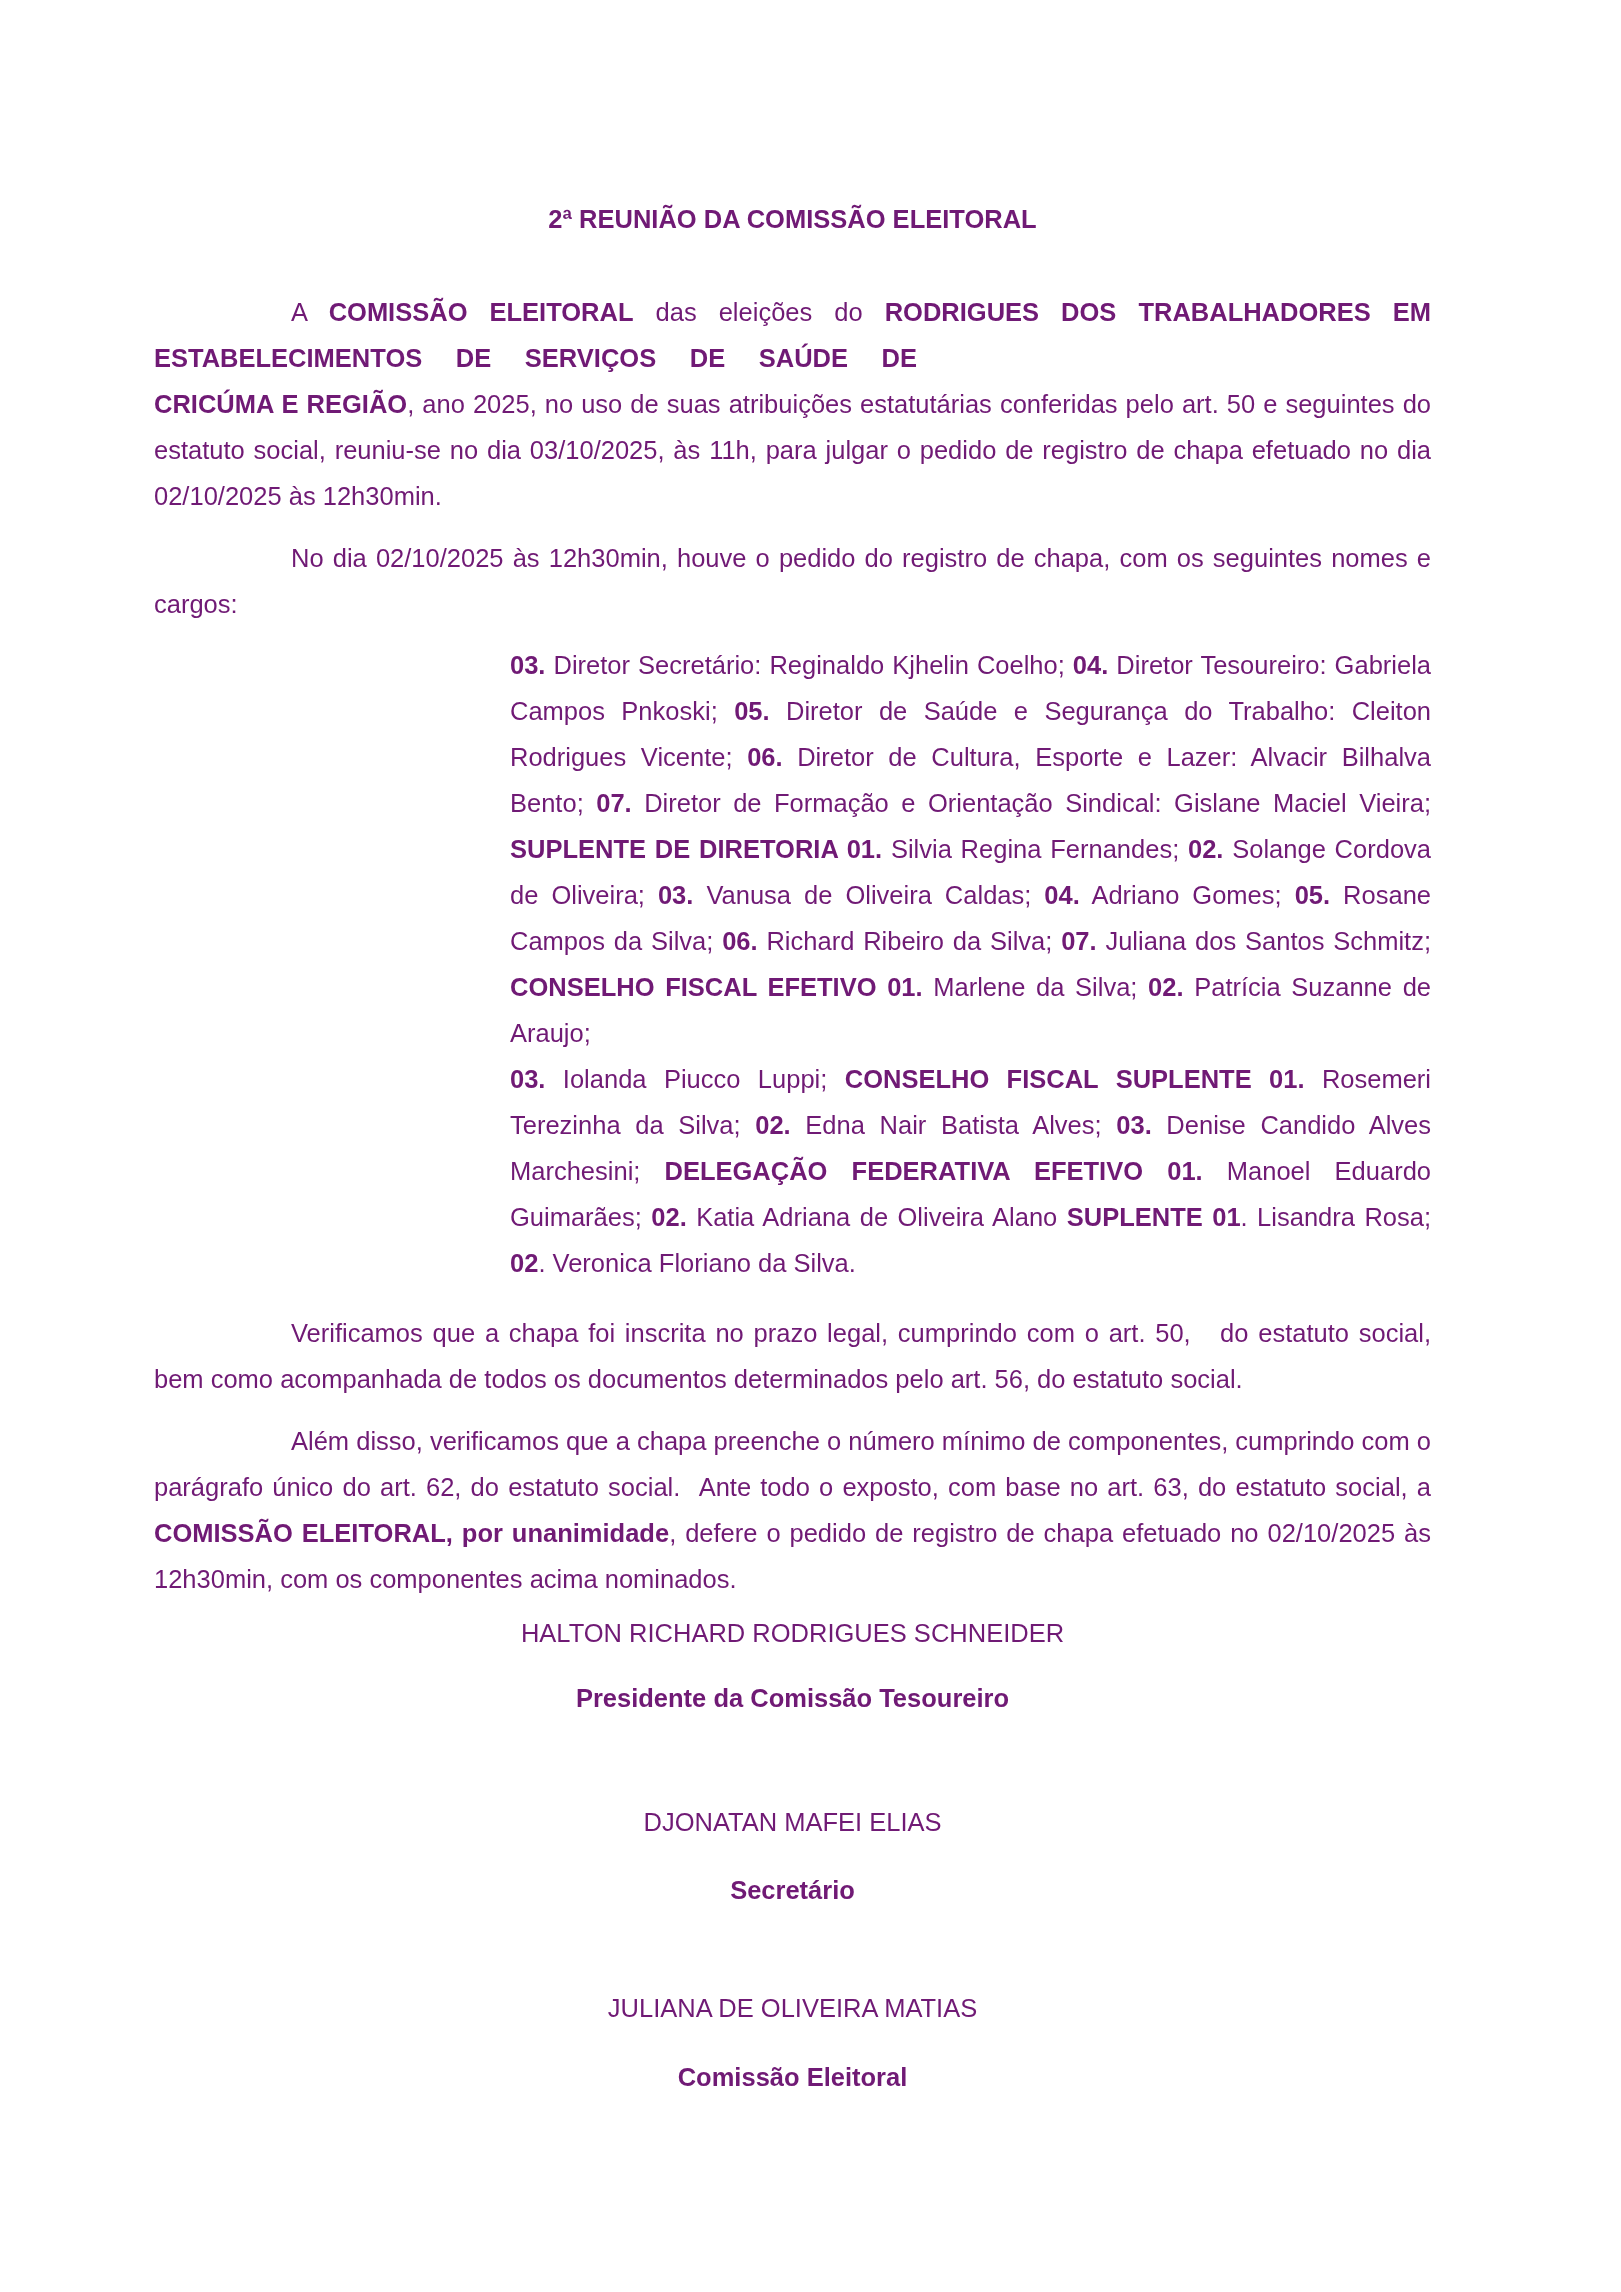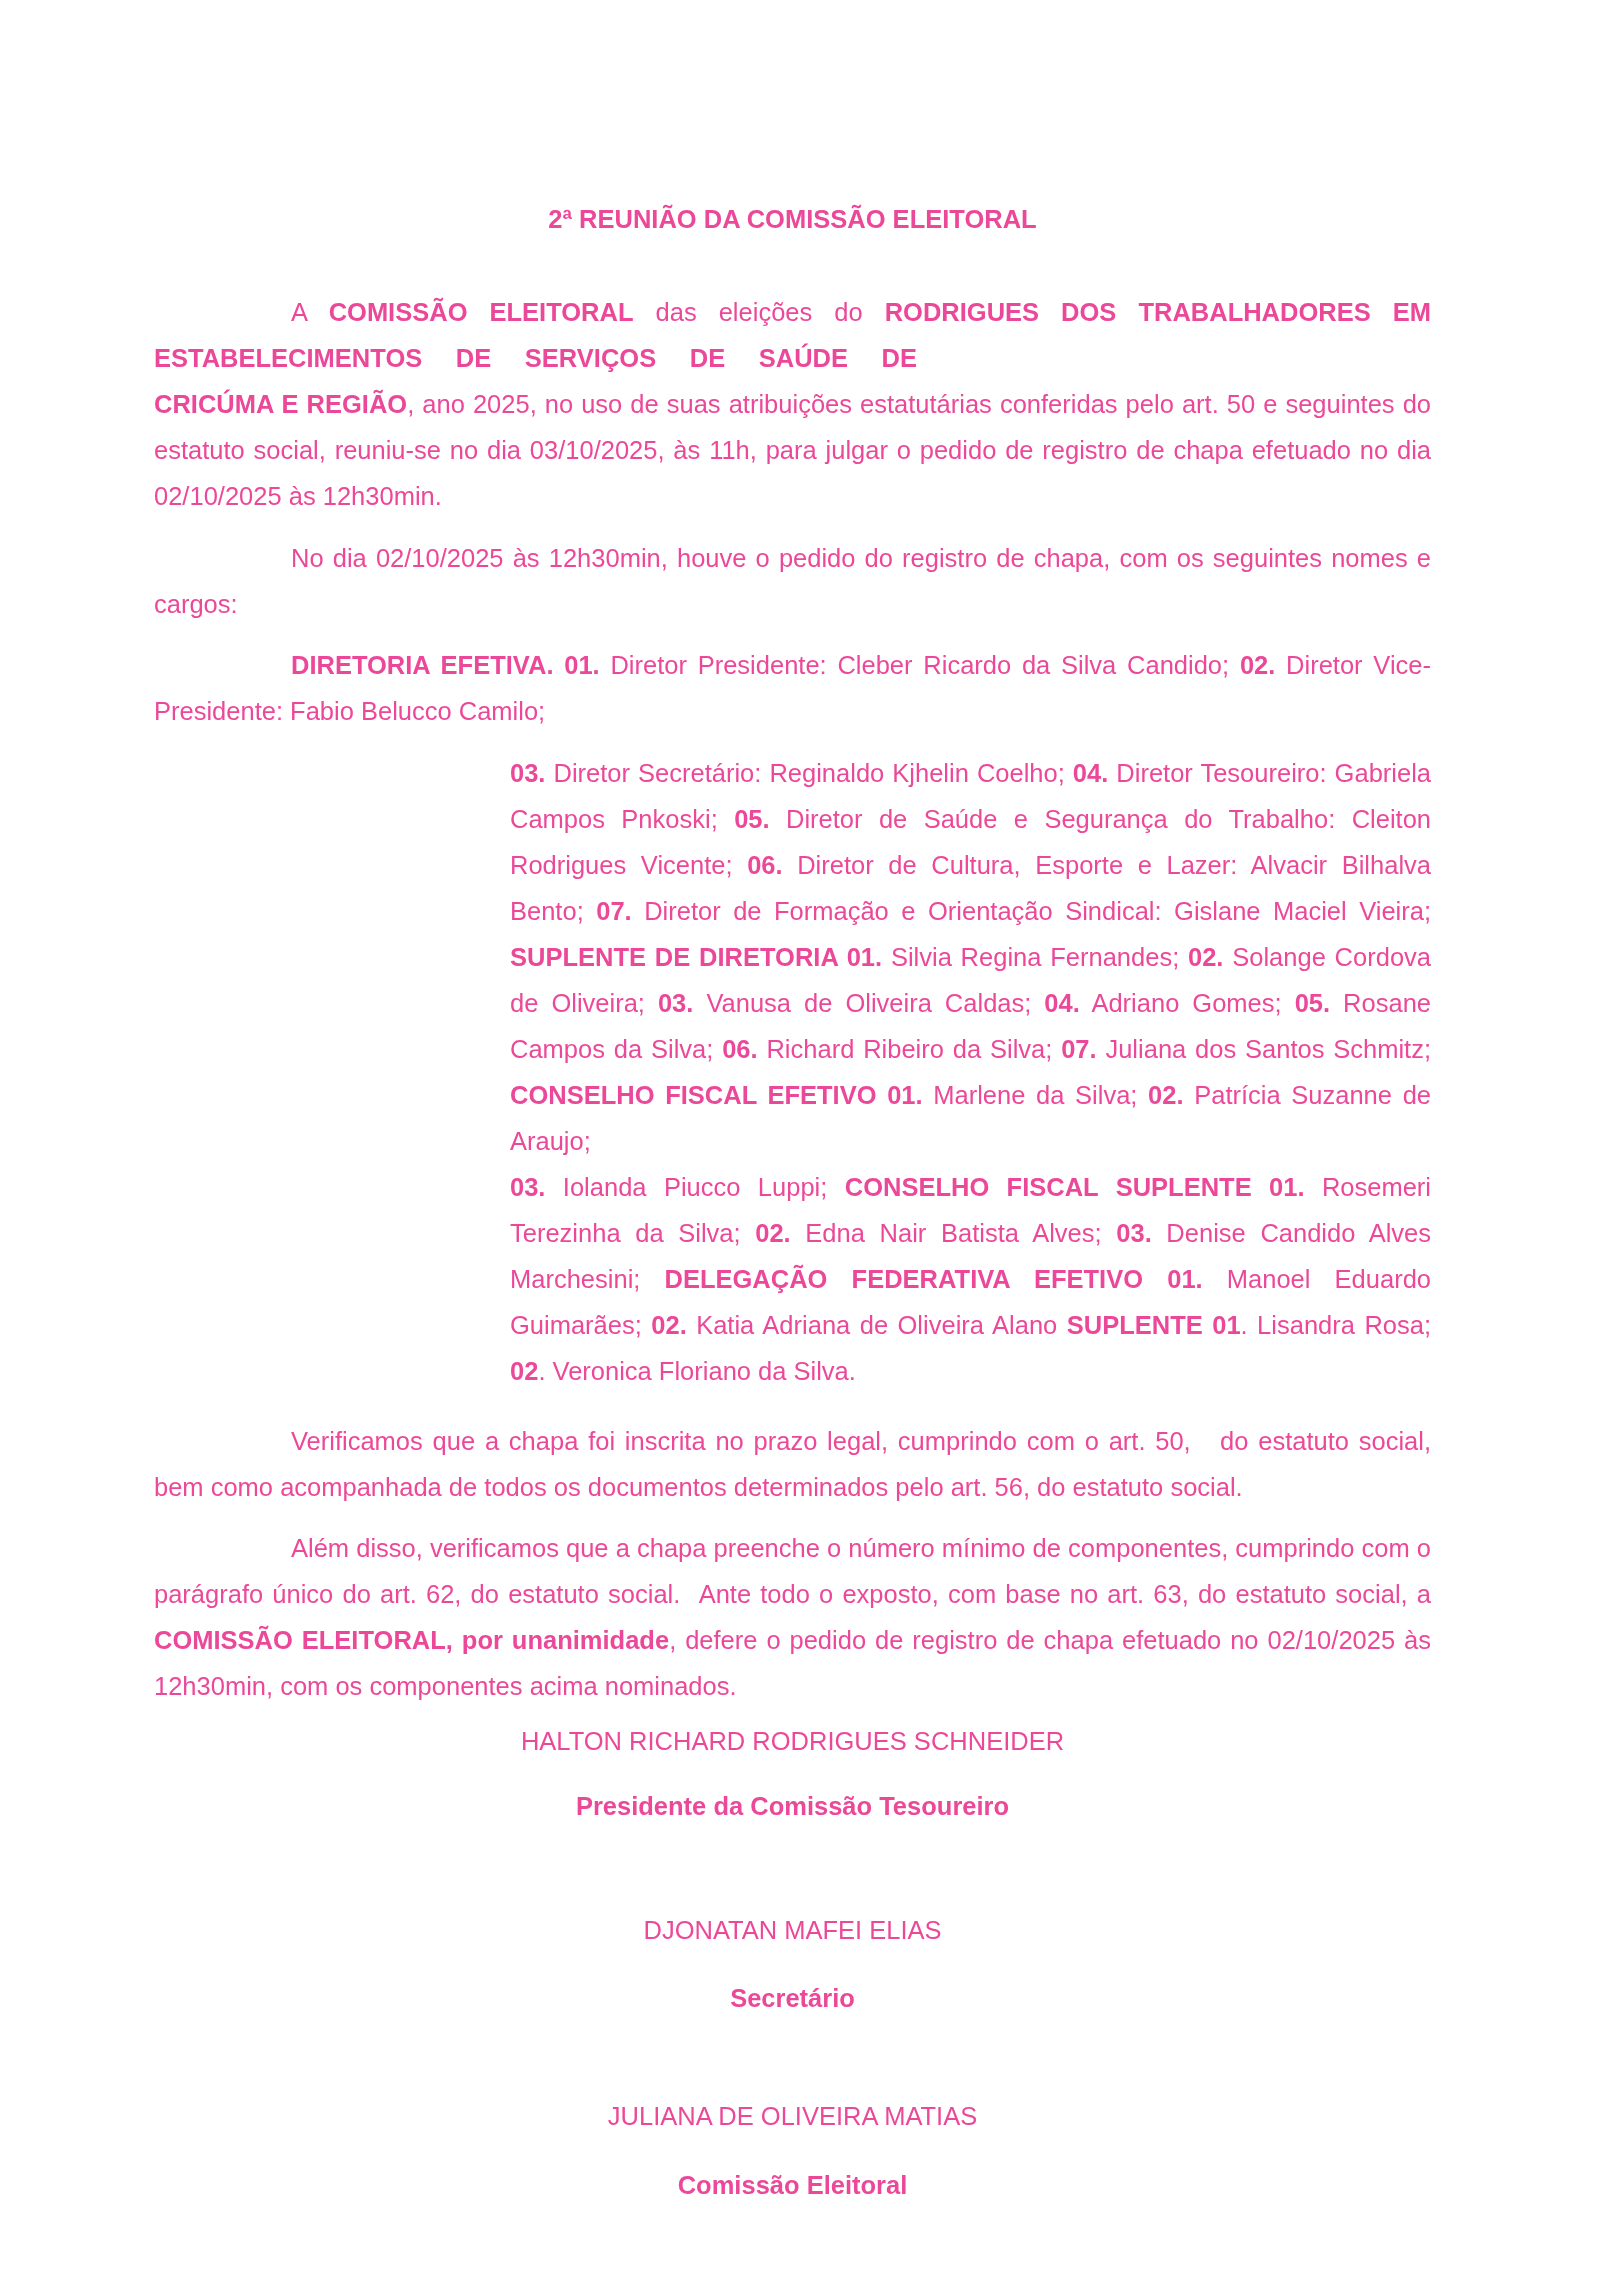--- a/index.html
+++ b/index.html
@@ -2,21 +2,21 @@
 <html lang="pt-BR"><head>
 <meta charset="utf-8">
 <title>2ª Reunião da Comissão Eleitoral</title>
 <style>
   html, body { margin: 0; padding: 0; background: #ffffff; }
   .page {
     position: relative;
     width: 1621px;
     height: 2293px;
     background: #ffffff;
-    color: #ec4899;
+    color: #701a75;
     font-family: "Liberation Sans", "DejaVu Sans", sans-serif;
     overflow: hidden;
   }
   .content {
     position: absolute;
     left: 154px;
     top: 196px;
     width: 1277px;
     font-size: 25.5px;
     line-height: 46px;
@@ -58,21 +58,20 @@
   <div class="content">
 
     <div class="title">2ª REUNIÃO DA COMISSÃO ELEITORAL</div>
 
     <div class="para p1a"><span>A </span><span class="b">COMISSÃO ELEITORAL</span><span> das eleições do </span><span class="b">RODRIGUES DOS TRABALHADORES EM</span></div>
     <div class="p1b">ESTABELECIMENTOS DE SERVIÇOS DE SAÚDE DE</div>
     <div class="para"><span class="b">CRICÚMA E REGIÃO</span><span>, ano 2025, no uso de suas atribuições estatutárias conferidas pelo art. 50 e seguintes do estatuto social, reuniu-se no dia 03/10/2025, às 11h, para julgar o pedido de registro de chapa efetuado no dia 02/10/2025 às 12h30min.</span></div>
 
     <div class="para indent gap">No dia 02/10/2025 às 12h30min, houve o pedido do registro de chapa, com os seguintes nomes e cargos:</div>
 
-    <div class="para indent gap"><span class="b">DIRETORIA EFETIVA. 01.</span><span> Diretor Presidente: Cleber Ricardo da Silva Candido; </span><span class="b">02.</span><span> Diretor Vice-Presidente: Fabio Belucco Camilo;</span></div>
 
     <div class="para block gap"><span class="b">03.</span><span> Diretor Secretário: Reginaldo Kjhelin Coelho; </span><span class="b">04.</span><span> Diretor Tesoureiro: Gabriela Campos Pnkoski; </span><span class="b">05.</span><span> Diretor de Saúde e Segurança do Trabalho: Cleiton Rodrigues Vicente; </span><span class="b">06.</span><span> Diretor de Cultura, Esporte e Lazer: Alvacir Bilhalva Bento; </span><span class="b">07.</span><span> Diretor de Formação e Orientação Sindical: Gislane Maciel Vieira; </span><span class="b">SUPLENTE DE DIRETORIA 01.</span><span> Silvia Regina Fernandes; </span><span class="b">02.</span><span> Solange Cordova de Oliveira; </span><span class="b">03.</span><span> Vanusa de Oliveira Caldas; </span><span class="b">04.</span><span> Adriano Gomes; </span><span class="b">05.</span><span> Rosane Campos da Silva; </span><span class="b">06.</span><span> Richard Ribeiro da Silva; </span><span class="b">07.</span><span> Juliana dos Santos Schmitz; </span><span class="b">CONSELHO FISCAL EFETIVO 01.</span><span> Marlene da Silva; </span><span class="b">02.</span><span> Patrícia Suzanne de Araujo;</span></div>
     <div class="para block"><span class="b">03.</span><span> Iolanda Piucco Luppi; </span><span class="b">CONSELHO FISCAL SUPLENTE 01.</span><span> Rosemeri Terezinha da Silva; </span><span class="b">02.</span><span> Edna Nair Batista Alves; </span><span class="b">03.</span><span> Denise Candido Alves Marchesini; </span><span class="b">DELEGAÇÃO FEDERATIVA EFETIVO 01.</span><span> Manoel Eduardo Guimarães; </span><span class="b">02.</span><span> Katia Adriana de Oliveira Alano </span><span class="b">SUPLENTE 01</span><span>. Lisandra Rosa; </span><span class="b">02</span><span>. Veronica Floriano da Silva.</span></div>
 
     <div class="para indent gap2">Verificamos que a chapa foi inscrita no prazo legal, cumprindo com o art. 50, &nbsp; do estatuto social, bem como acompanhada de todos os documentos determinados pelo art. 56, do estatuto social.</div>
 
     <div class="para indent gap"><span>Além disso, verificamos que a chapa preenche o número mínimo de componentes, cumprindo com o parágrafo único do art. 62, do estatuto social. &nbsp;Ante todo o exposto, com base no art. 63, do estatuto social, a </span><span class="b">COMISSÃO ELEITORAL, por unanimidade</span><span>, defere o pedido de registro de chapa efetuado no 02/10/2025 às 12h30min, com os componentes acima nominados.</span></div>
 
 
     <div>

